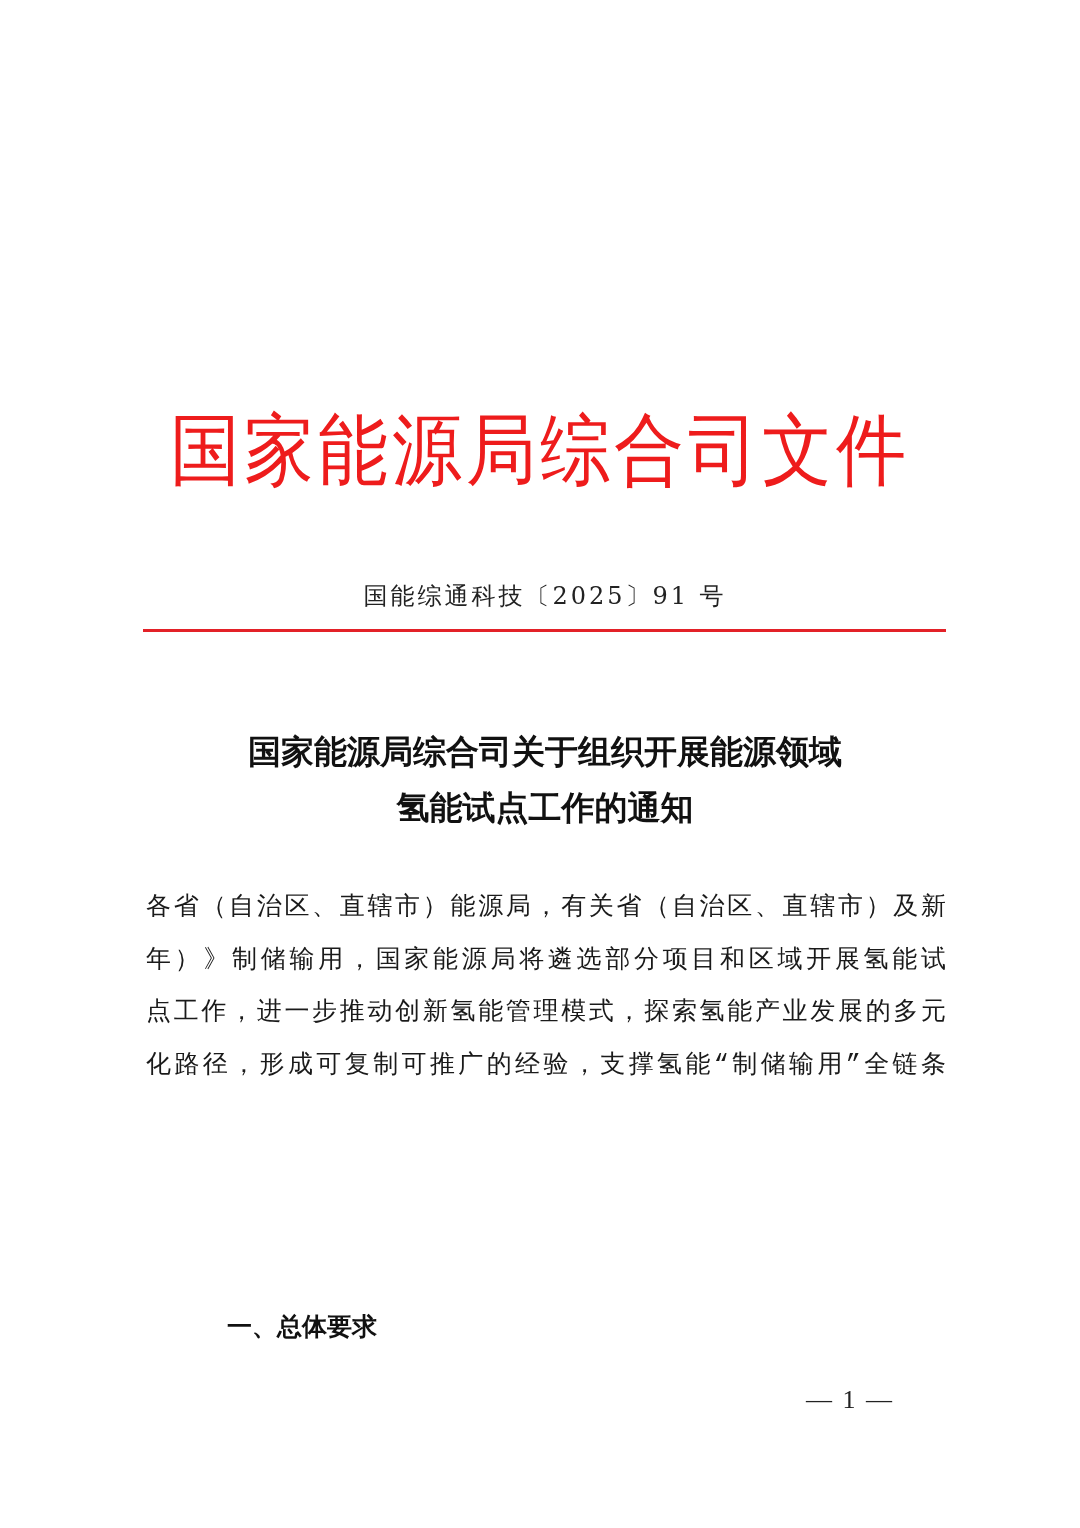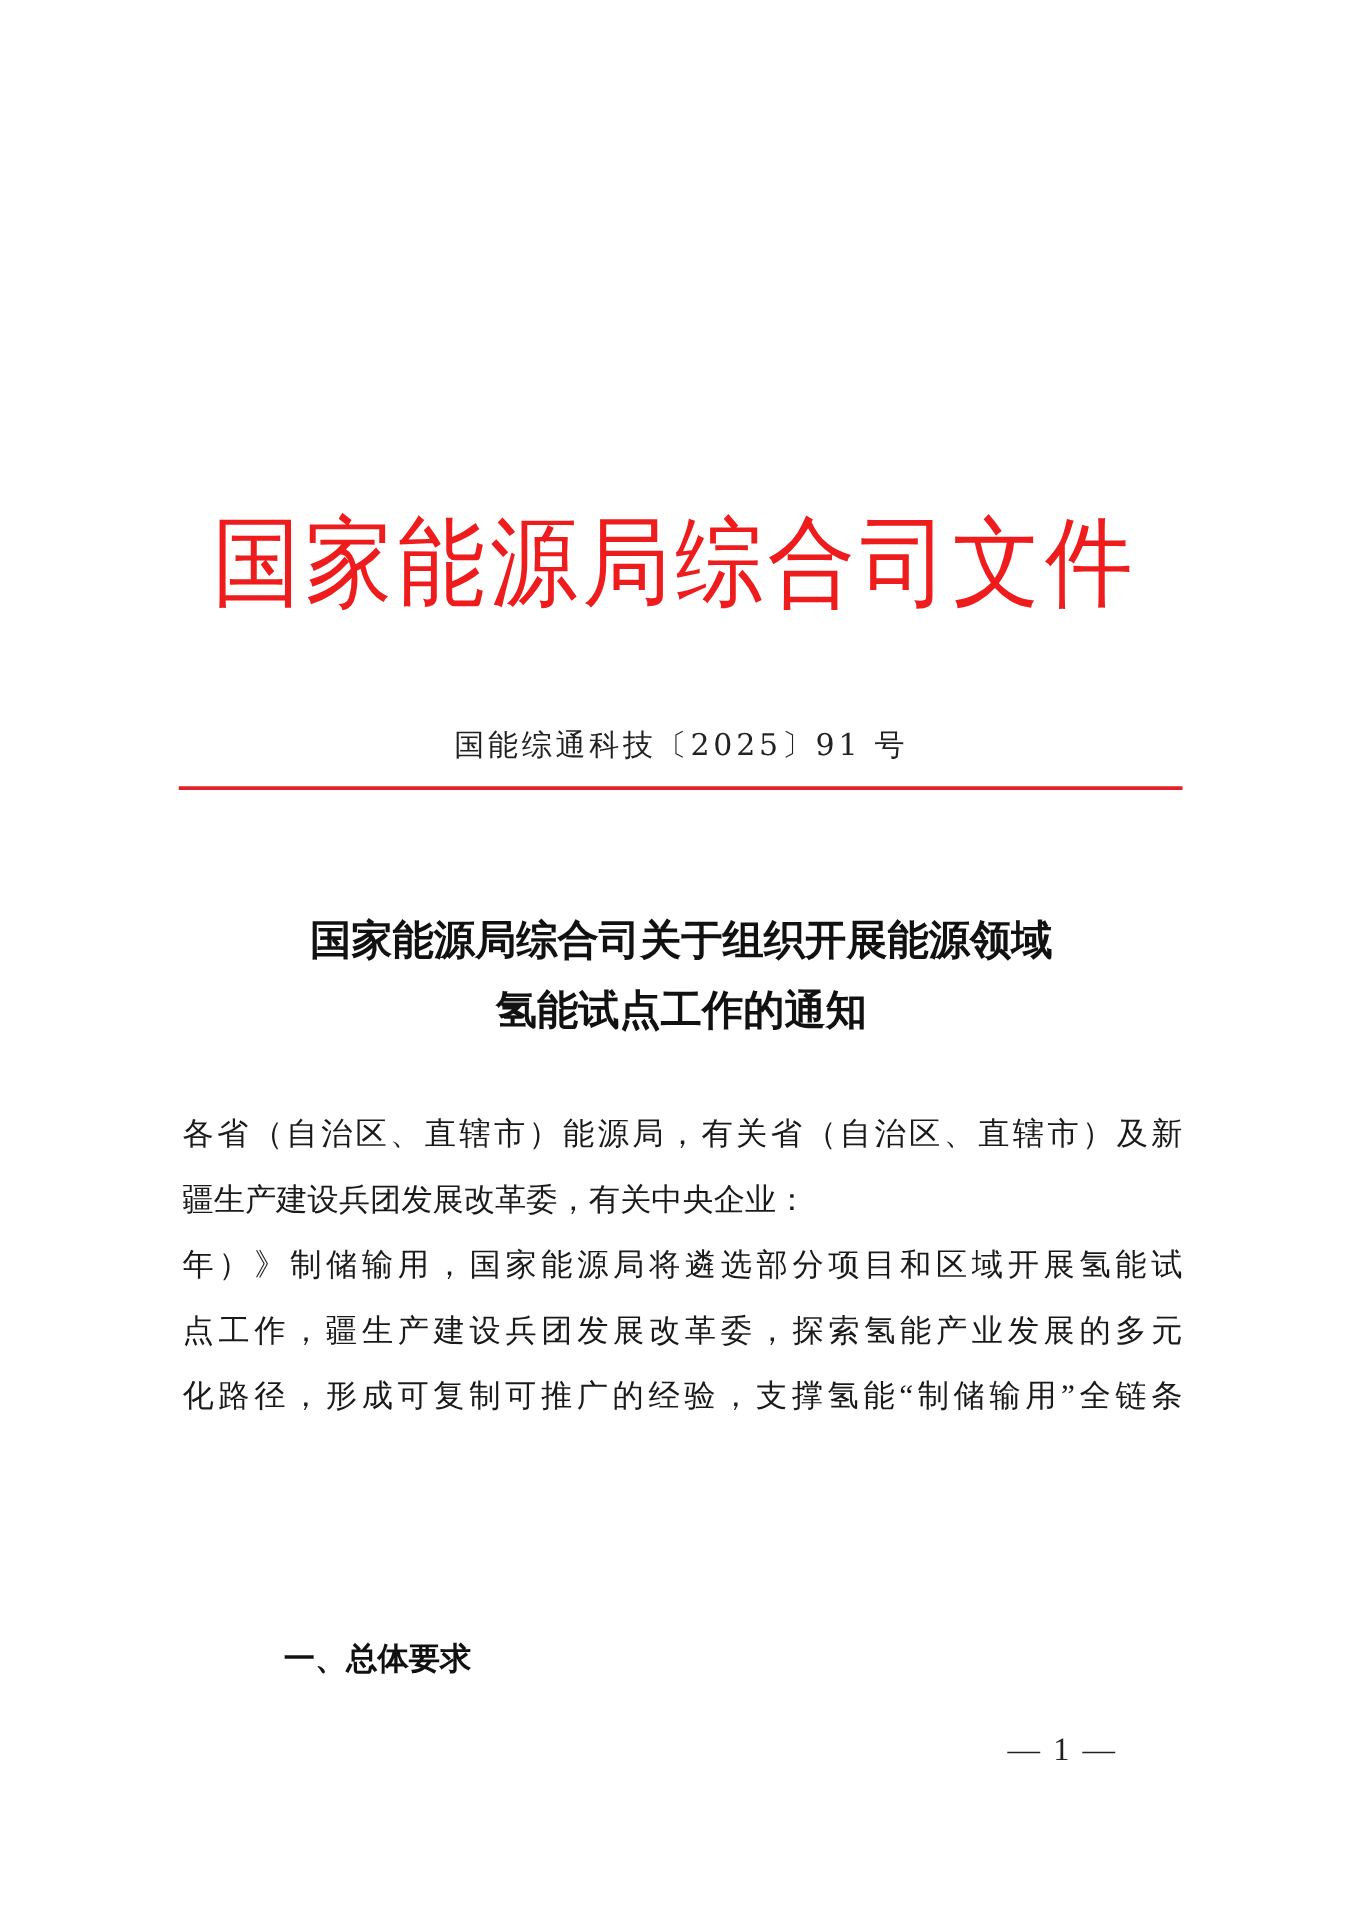--- a/index.html
+++ b/index.html
@@ -67,21 +67,21 @@
       font-size: 33px;
       line-height: 56px;
       color: #111111;
     }
     .title div { white-space: nowrap; }
     .body-text {
       position: absolute;
       left: 146px;
       top: 866px;
       width: 800px;
-      font-family: Liberation Serif, serif;
+      font-family: Liberation Mono, monospace;
       font-size: 25px;
       line-height: 52.5px;
       color: #1a1a1a;
     }
     .body-text .line {
       white-space: nowrap;
       text-align: justify;
       text-align-last: justify;
       height: 52.5px;
     }
@@ -123,23 +123,22 @@
 
   <div class="red-rule"></div>
 
   <div class="title">
     <div>国家能源局综合司关于组织开展能源领域</div>
     <div>氢能试点工作的通知</div>
   </div>
 
   <div class="body-text">
     <div class="line">各省（自治区、直辖市）能源局，有关省（自治区、直辖市）及新</div>
-    <div class="line last">疆生产建设兵团发展改革委，有关中央企业：</div>
     <div class="line">年）》制储输用，国家能源局将遴选部分项目和区域开展氢能试</div>
-    <div class="line">点工作，疆生产建设兵团发展改革委，探索氢能产业发展的多元</div>
+    <div class="line">点工作，进一步推动创新氢能管理模式，探索氢能产业发展的多元</div>
     <div class="line">化路径，形成可复制可推广的经验，支撑氢能“制储输用”全链条</div>
   </div>
 
   <div class="section-heading">一、总体要求</div>
 
   <div class="page-number">— 1 —</div>
 
 </div>
 
 </body></html>

